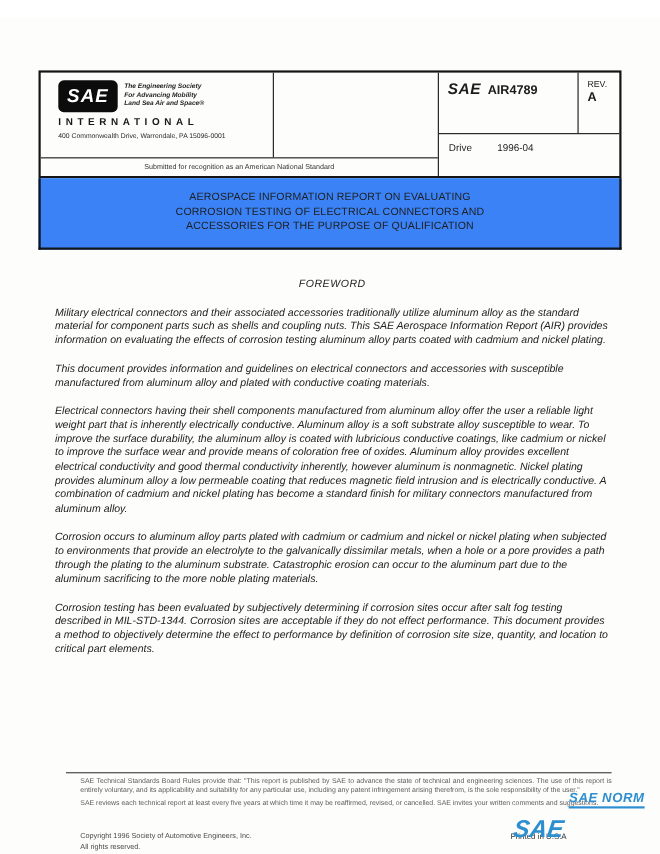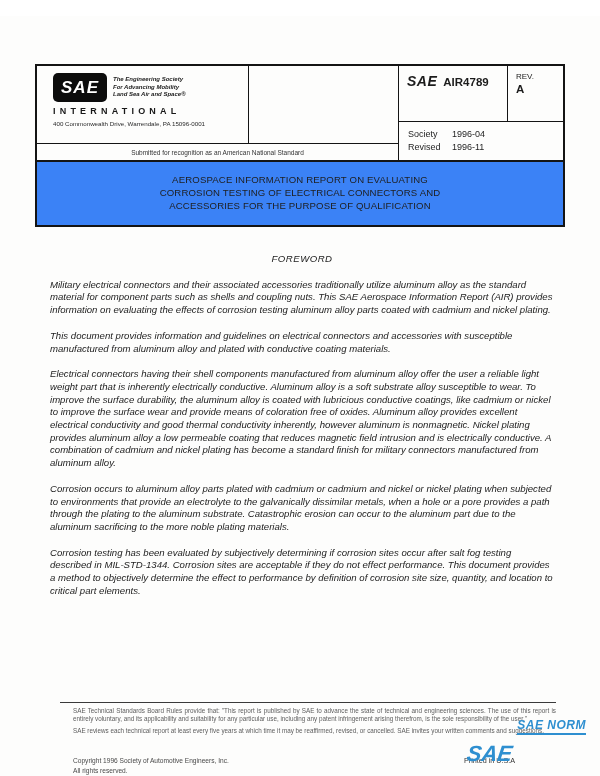--- a/index.html
+++ b/index.html
@@ -44,21 +44,21 @@
     .submitted-cell {
       border-top: 1.5px solid #141414;
       font-size: 6.5px; color: #333; text-align: center; padding: 4.5px 2px;
     }
 
     .hdr-right { width: 165px; border-left: 1.5px solid #141414; display: flex; flex-direction: column; }
     .hdr-right-top { display: flex; height: 56px; border-bottom: 1.5px solid #141414; }
     .air-cell { flex: 1; padding: 6px 4px 0 8px; white-space: nowrap; }
     .sae-wordmark { font-style: italic; font-weight: bold; font-size: 14px; letter-spacing: .5px; }
     .doc-number { font-weight: bold; font-size: 11.5px; margin-left: 6px; }
-    .rev-cell { width: 56px; border-left: 1.5px solid #141414; padding: 6px 0 0 8px; }
+    .rev-cell { width: 38px; border-left: 1.5px solid #141414; padding: 6px 0 0 8px; }
     .rev-label { font-size: 8px; color: #222; }
     .rev-value { font-size: 11.5px; font-weight: bold; margin-top: 2px; }
 
     .dates-cell { flex: 1; padding: 6px 6px 0 9px; font-size: 9px; color: #1e1e1e; }
     .date-row { display: flex; line-height: 12.5px; }
     .date-label { width: 44px; flex: none; }
     .date-value { flex: 1; }
 
     
     .title-box {
@@ -141,26 +141,22 @@
           <div class="air-cell">
             <span class="sae-wordmark">SAE</span><span class="doc-number">AIR4789</span>
           </div>
           <div class="rev-cell">
             <div class="rev-label">REV.</div>
             <div class="rev-value">A</div>
           </div>
         </div>
         <div class="dates-cell">
           <div class="date-row">
-            <span class="date-label">Society</span>
+            <span class="date-label">Drive</span>
             <span class="date-value">1996-04</span>
-          </div>
-          <div class="date-row">
-            <span class="date-label">Revised</span>
-            <span class="date-value">1996-11</span>
           </div>
         </div>
       </div>
 
     </div>
 
     <div class="title-box">AEROSPACE INFORMATION REPORT ON EVALUATING CORROSION TESTING OF ELECTRICAL CONNECTORS AND ACCESSORIES FOR THE PURPOSE OF QUALIFICATION</div>
   </div>
 
   <div class="body-text">

